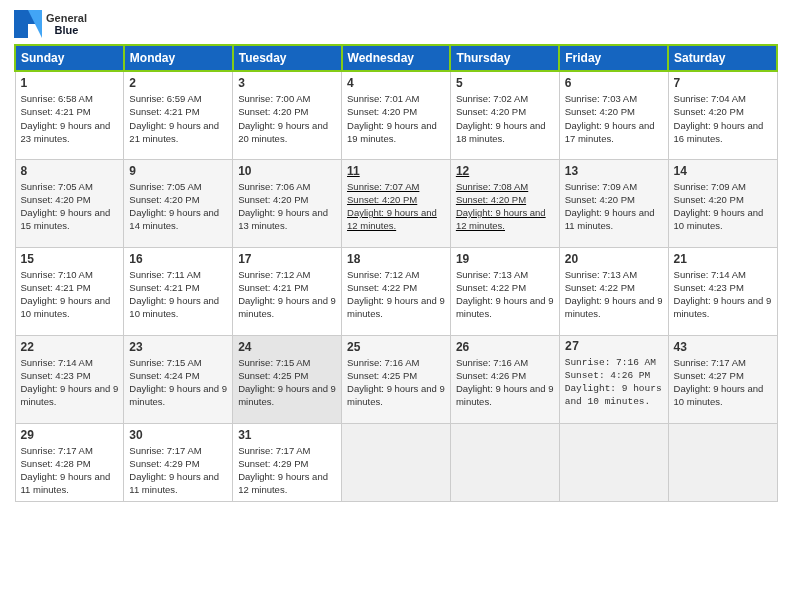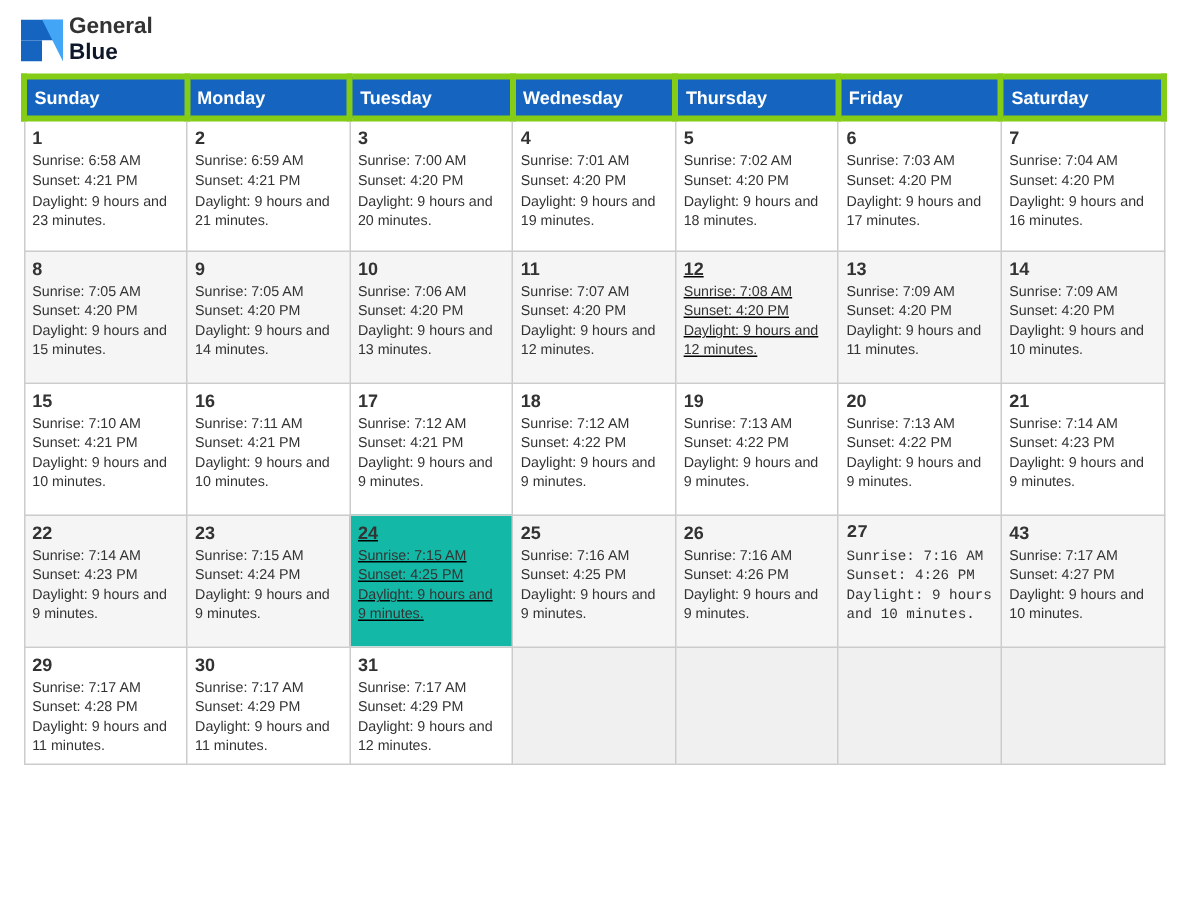--- a/index.html
+++ b/index.html
@@ -23,24 +23,25 @@
       justify-content: space-between;
       align-items: flex-start;
       margin-bottom: 6px;
     }
     .logo {
       display: flex;
       align-items: center;
       gap: 4px;
     }
     .logo-text {
-      font-size: 15px;
+      font-size: 11px;
       font-weight: bold;
       color: #333;
       line-height: 1.1;
+      text-align: center;
     }
     .logo-text .blue { color: #0f172a; }
     .logo-icon {
       width: 28px;
       height: 28px;
     }
     .title-block {
       text-align: right;
     }
     .month-title {
@@ -57,21 +58,21 @@
       border-collapse: collapse;
       table-layout: fixed;
     }
     .cal-table th {
       background-color: #1565c0;
       color: #fff;
       text-align: left;
       padding: 5px 5px;
       font-size: 12px;
       font-weight: bold;
-      border: 4px solid #84cc16;
+      border: 2px solid #84cc16;
     }
     .cal-table td {
       border: 1px solid #ccc;
       vertical-align: top;
       padding: 4px 5px;
       height: 88px;
       background: #fff;
     }
     .cal-table tr:nth-child(even) td {
       background: #f5f5f5;
@@ -168,21 +169,21 @@
             <div class="day-detail">Sunrise: 7:05 AM<br>Sunset: 4:20 PM<br>Daylight: 9 hours and 15 minutes.</div>
           </td>
           <td style="background: rgb(245, 245, 245);">
             <span class="day-num">9</span>
             <div class="day-detail">Sunrise: 7:05 AM<br>Sunset: 4:20 PM<br>Daylight: 9 hours and 14 minutes.</div>
           </td>
           <td style="background: rgb(245, 245, 245);">
             <span class="day-num">10</span>
             <div class="day-detail">Sunrise: 7:06 AM<br>Sunset: 4:20 PM<br>Daylight: 9 hours and 13 minutes.</div>
           </td>
-          <td style="background: rgb(245, 245, 245);">
+          <td style="background: rgb(245, 245, 245); text-decoration: underline;">
             <span class="day-num">11</span>
             <div class="day-detail">Sunrise: 7:07 AM<br>Sunset: 4:20 PM<br>Daylight: 9 hours and 12 minutes.</div>
           </td>
           <td style="background: rgb(245, 245, 245); text-decoration: underline;">
             <span class="day-num">12</span>
             <div class="day-detail">Sunrise: 7:08 AM<br>Sunset: 4:20 PM<br>Daylight: 9 hours and 12 minutes.</div>
           </td>
           <td style="background: rgb(245, 245, 245);">
             <span class="day-num">13</span>
             <div class="day-detail">Sunrise: 7:09 AM<br>Sunset: 4:20 PM<br>Daylight: 9 hours and 11 minutes.</div>
@@ -224,21 +225,21 @@
         </tr>
         <tr>
           <td style="background: rgb(245, 245, 245);">
             <span class="day-num">22</span>
             <div class="day-detail">Sunrise: 7:14 AM<br>Sunset: 4:23 PM<br>Daylight: 9 hours and 9 minutes.</div>
           </td>
           <td style="background: rgb(245, 245, 245);">
             <span class="day-num">23</span>
             <div class="day-detail">Sunrise: 7:15 AM<br>Sunset: 4:24 PM<br>Daylight: 9 hours and 9 minutes.</div>
           </td>
-          <td style="background: #14b8a6; text-decoration: underline;">
+          <td style="background: #e5e5e5;">
             <span class="day-num">24</span>
             <div class="day-detail">Sunrise: 7:15 AM<br>Sunset: 4:25 PM<br>Daylight: 9 hours and 9 minutes.</div>
           </td>
           <td style="background: rgb(245, 245, 245); margin-top: 44px;">
             <span class="day-num">25</span>
             <div class="day-detail">Sunrise: 7:16 AM<br>Sunset: 4:25 PM<br>Daylight: 9 hours and 9 minutes.</div>
           </td>
           <td style="background: rgb(245, 245, 245);">
             <span class="day-num">26</span>
             <div class="day-detail">Sunrise: 7:16 AM<br>Sunset: 4:26 PM<br>Daylight: 9 hours and 9 minutes.</div>

